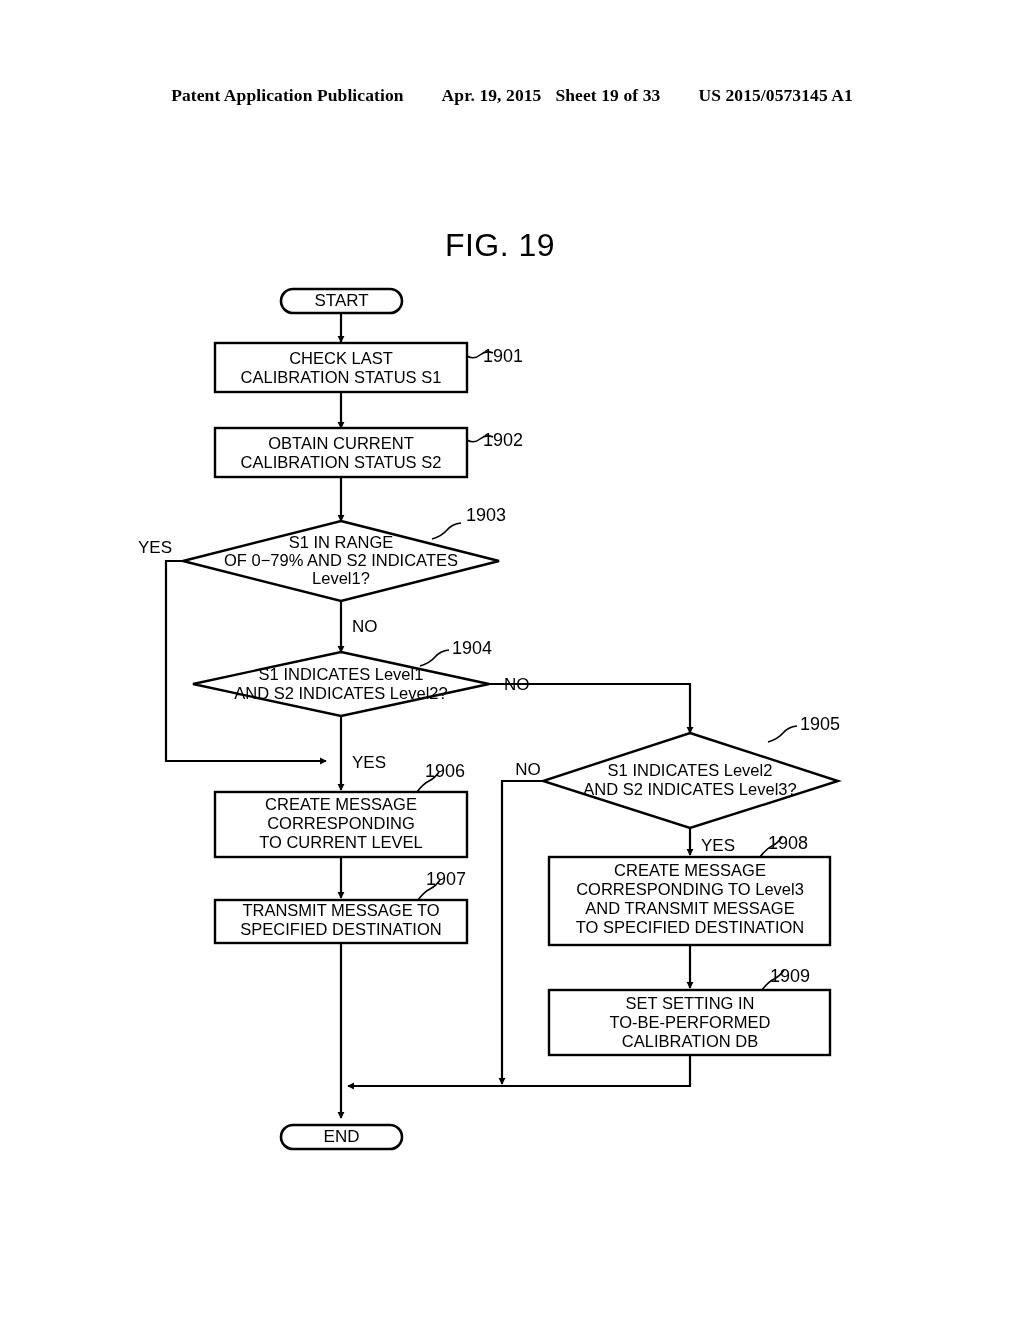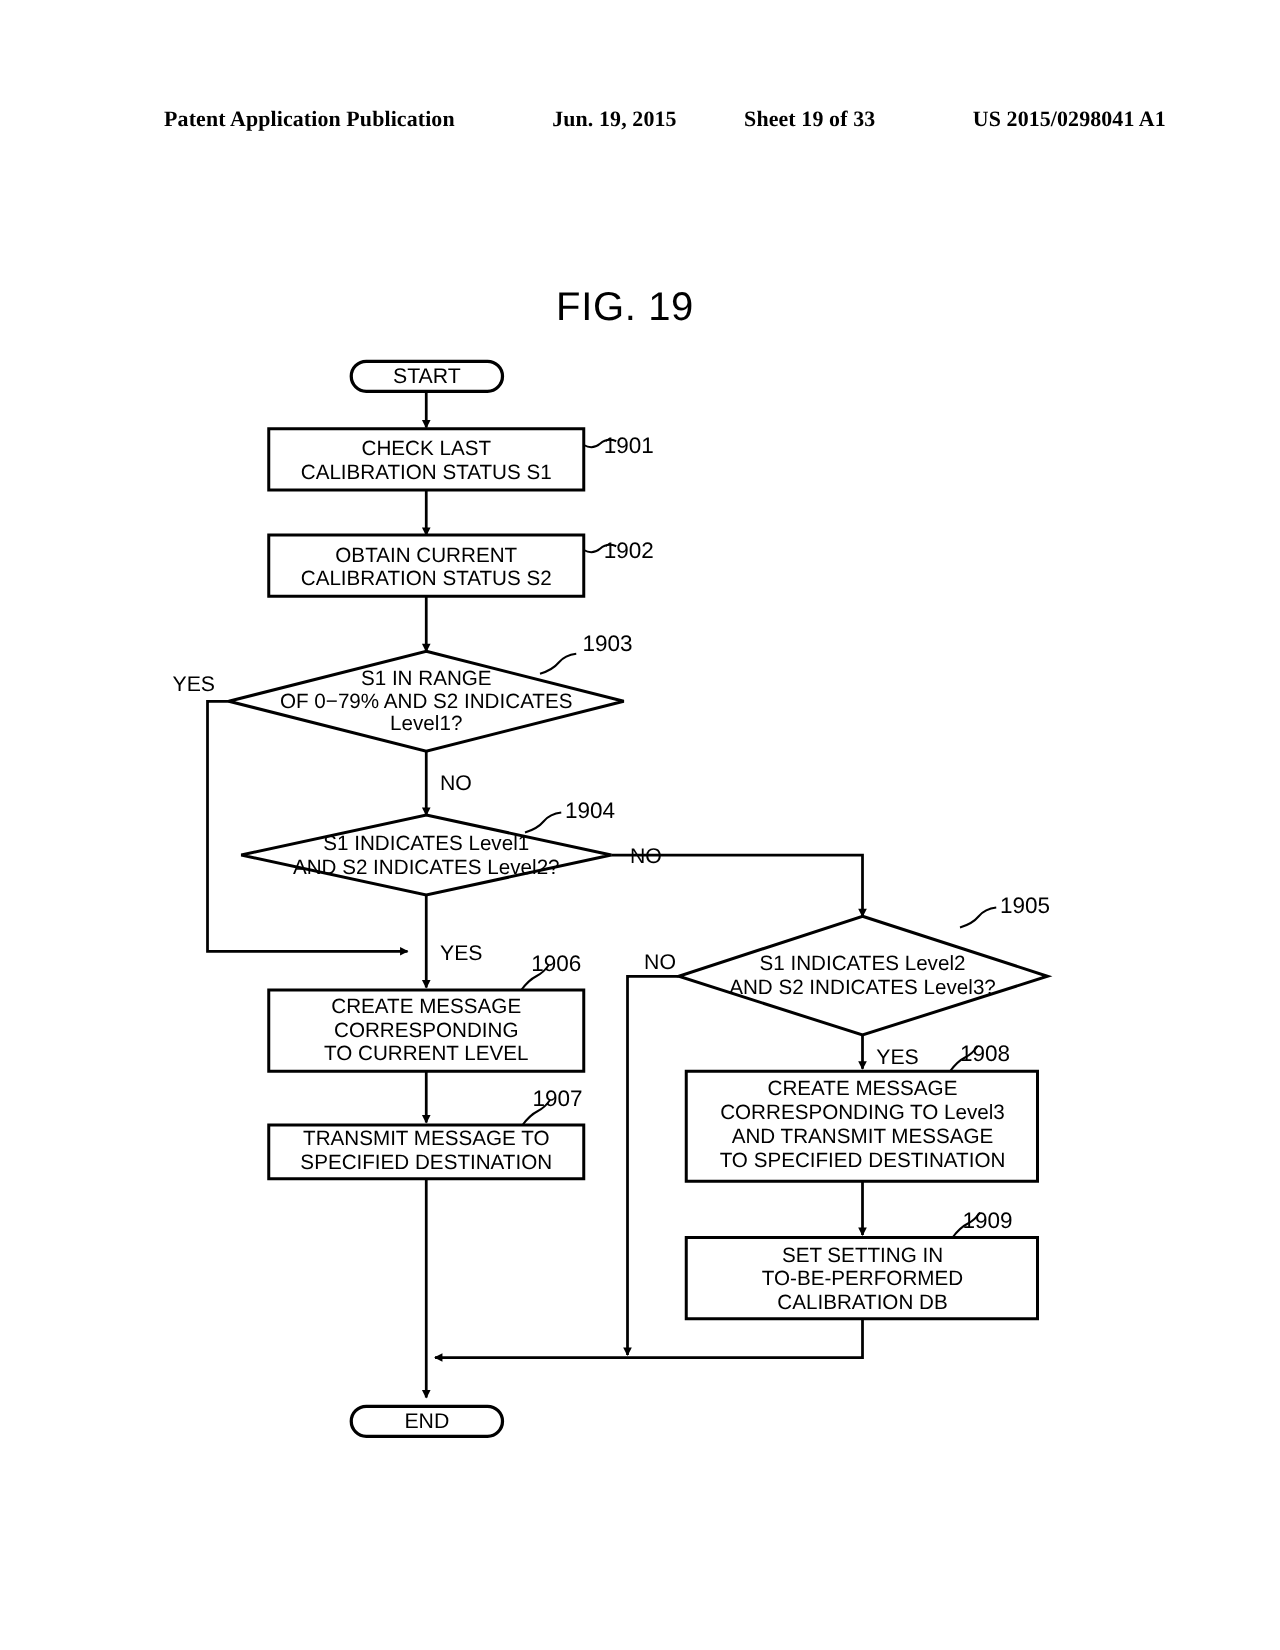--- a/index.html
+++ b/index.html
@@ -30,21 +30,21 @@
     width: 1024px;
     display: flex;
     justify-content: center;
     align-items: baseline;
     font-family: "Liberation Serif", serif;
     font-weight: bold;
     font-size: 17.5px;
     letter-spacing: 0.1px;
     white-space: nowrap;
   }
-  .pub-header .seg { display: inline-block; margin-left: 40px; }
+  .pub-header .seg { display: inline-block; }
   .pub-header .gap-a { width: 38px; }
   .pub-header .gap-b { width: 14px; }
   .pub-header .gap-c { width: 38px; }
 
   
   .fig-title {
     position: absolute;
     left: 0;
     top: 227px;
     width: 1024px;
@@ -111,25 +111,25 @@
   }
 </style>
 </head>
 <body>
 
 <div class="page">
 
   <div class="pub-header">
     <span class="seg">Patent Application Publication</span>
     <span class="gap-a"></span>
-    <span class="seg">Jun. 19, 2015</span>
+    <span class="seg">Apr. 19, 2015</span>
     <span class="gap-b"></span>
     <span class="seg">Sheet 19 of 33</span>
     <span class="gap-c"></span>
-    <span class="seg">US 2015/0298041 A1</span>
+    <span class="seg">US 2015/0573145 A1</span>
   </div>
 
   <div class="fig-title">
     <span class="ft-inner">FIG. 19</span>
   </div>
 
   <svg id="flow" viewBox="0 0 1024 1320">
     <defs>
       <marker id="arrow" viewBox="0 0 12 12" refX="9.4" refY="6" markerWidth="8" markerHeight="8" orient="auto-start-reverse" markerUnits="userSpaceOnUse">
         <path d="M 0.5 0.8 L 10.5 6 L 0.5 11.2 z" fill="#000"></path>

